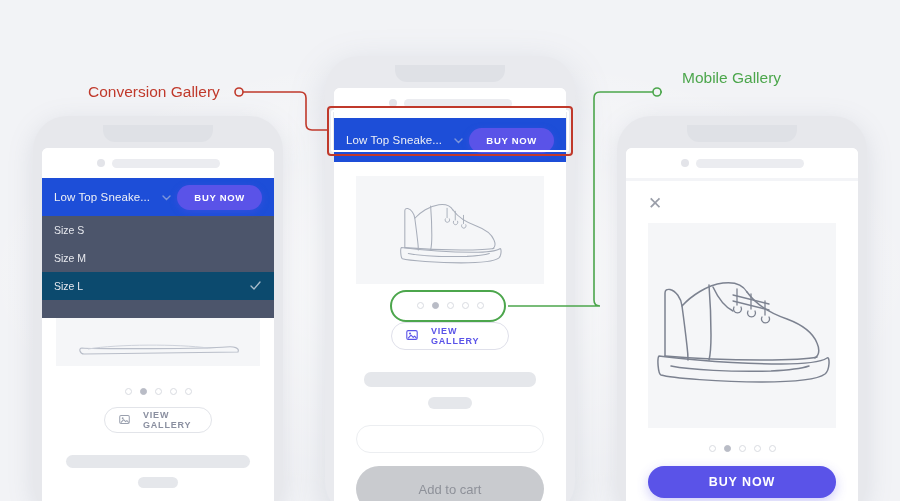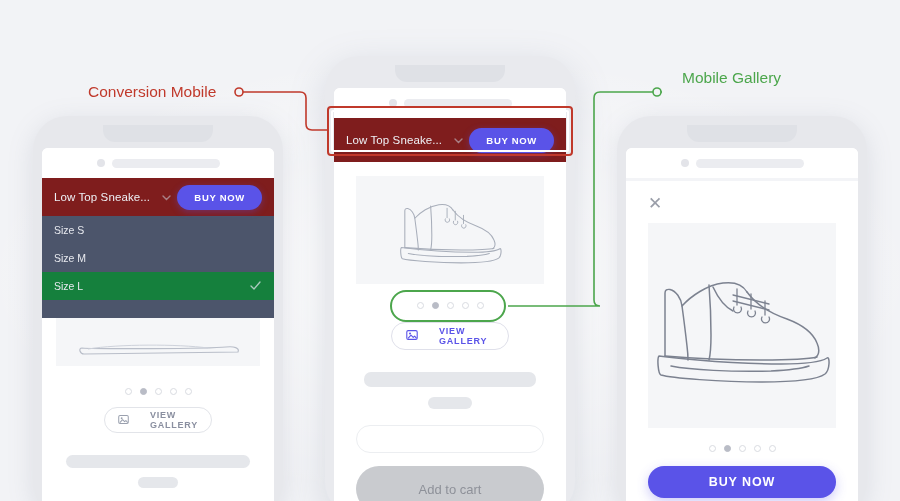--- a/index.html
+++ b/index.html
@@ -55,21 +55,21 @@
   .urlbar {
     height: 30px; background: #fff; display: flex; align-items: center;
     padding: 0 10px; position: relative;
   }
   .urlpill-wrap { display:flex; align-items:center; gap:7px; margin: 0 auto; }
   .lock { width: 8px; height: 8px; border-radius: 50%; background: #e3e4e9; }
   .urlpill { width: 108px; height: 9px; border-radius: 5px; background: #ebecf0; }
 
   
   .darkbar {
-    background: #7f1d1d; display: flex; align-items: center;
+    background: #1d4ed8; display: flex; align-items: center;
     padding: 12px 12px; position: relative;
   }
   .darkbar .title {
     color: #eef0f5; font-size: 11.5px; letter-spacing: .1px; white-space: nowrap;
   }
   .chev {
     width: 13px; height: 13px; margin-left: 10px; opacity: .55;
     display: inline-block;
   }
   .chev svg { display: block; }
@@ -79,30 +79,30 @@
     border-radius: 999px; padding: 7px 17px; white-space: nowrap;
     box-shadow: 0 2px 7px rgba(90,83,232,.35);
   }
 
   
   .dropdown { background: #4c556b; }
   .dd-item {
     height: 28px; display: flex; align-items: center;
     padding: 0 12px; color: #e7e9ef; font-size: 10.5px;
   }
-  .dd-item.sel { background: #15803d; }
+  .dd-item.sel { background: #0c4a6e; }
   .dd-check { margin-left: auto; opacity: .75; }
 
   
   .imgbox { background: #f5f6f8; }
   .dots { display: flex; gap: 8px; justify-content: center; align-items: center; }
   .dot { width: 7px; height: 7px; border-radius: 50%; border: 1px solid #d9dbe1; background: transparent; }
   .dot.on { background: #b9bcc6; border-color: #b9bcc6; }
   .gallery-btn {
-    display: flex; align-items: center; justify-content: center; gap: 21px;
+    display: flex; align-items: center; justify-content: center; gap: 13px;
     border: 1px solid #e2e4e9; border-radius: 999px;
     height: 26px; padding: 0 14px; margin: 0 auto;
     font-size: 9px; font-weight: bold; letter-spacing: .8px; color: #8a8fa0;
     background: #fff;
   }
   .gallery-btn.hi { color: #5a53e8; border-color: #dfe0ea; }
   .bar { background: #e5e7eb; border-radius: 7px; }
   .inputbox { border: 1px solid #eceef1; border-radius: 999px; background: #fff; }
   .addcart {
     background: #c9cbcf; color: #8e9199; border-radius: 999px;
@@ -343,15 +343,15 @@
 
   <svg class="conn" style="left:0; top:0; width:900px; height:501px;">
     <path d="M243 92 L300 92 Q306 92 306 98 L306 124 Q306 130 312 130 L327 130" fill="none" stroke="#c0392b" stroke-width="1.6"></path>
     <circle cx="239" cy="92" r="4" fill="#f2f3f6" stroke="#c0392b" stroke-width="1.6"></circle>
   </svg>
   <svg class="conn" style="left:0; top:0; width:900px; height:501px;">
     <path d="M662 92 L600 92 Q594 92 594 98 L594 300 Q594 306 600 306 L508 306" fill="none" stroke="#4ca64c" stroke-width="1.6"></path>
     <circle cx="657" cy="92" r="4" fill="#f2f3f6" stroke="#4ca64c" stroke-width="1.6"></circle>
   </svg>
 
-  <div class="anno-label red" style="left:88px; top:83px;">Conversion Mobile</div>
+  <div class="anno-label red" style="left:88px; top:83px;">Conversion Gallery</div>
   <div class="anno-label green" style="left:682px; top:69px;">Mobile Gallery</div>
 </div>
 
 </body></html>

